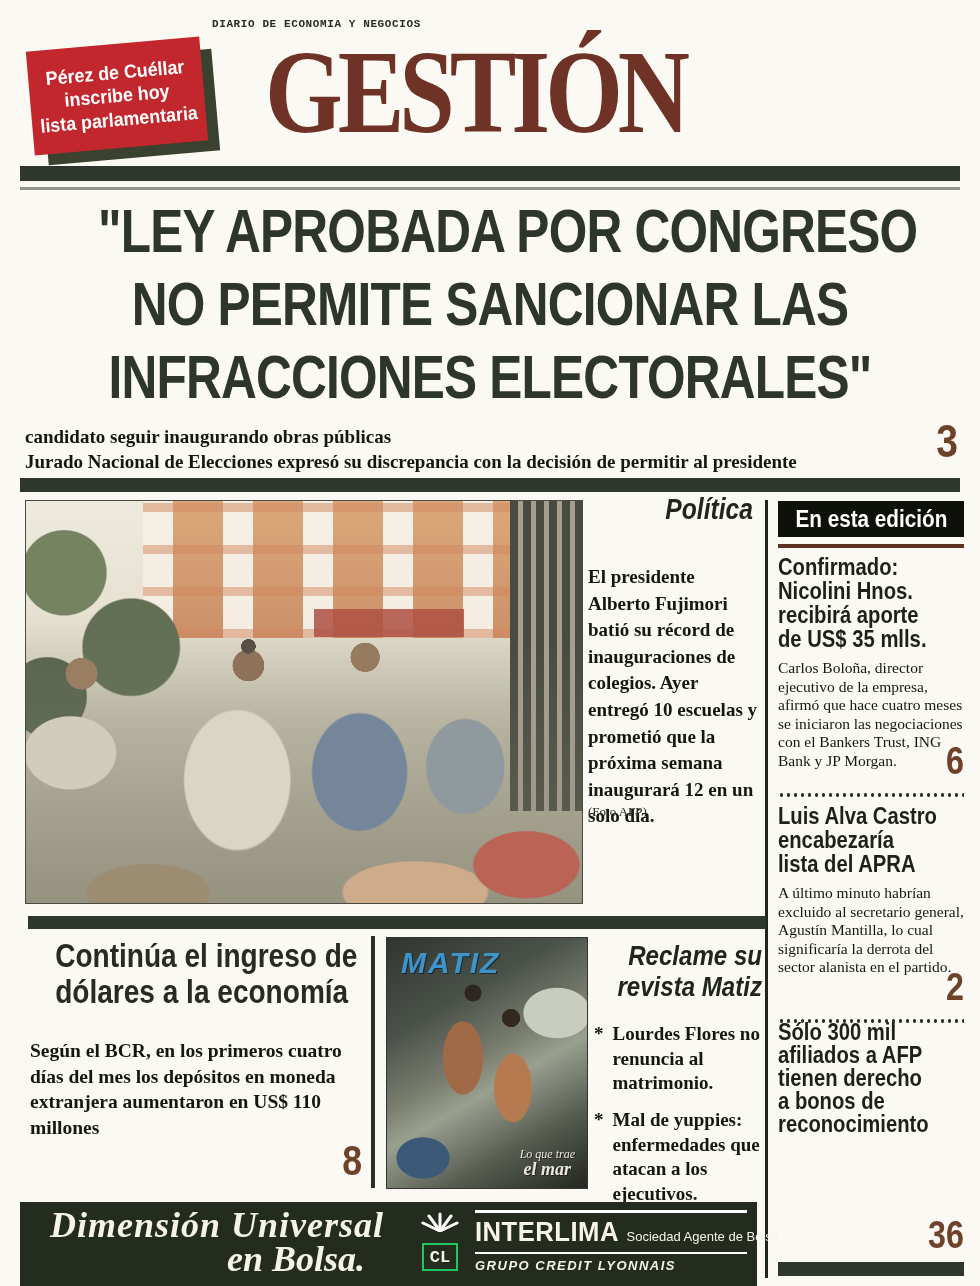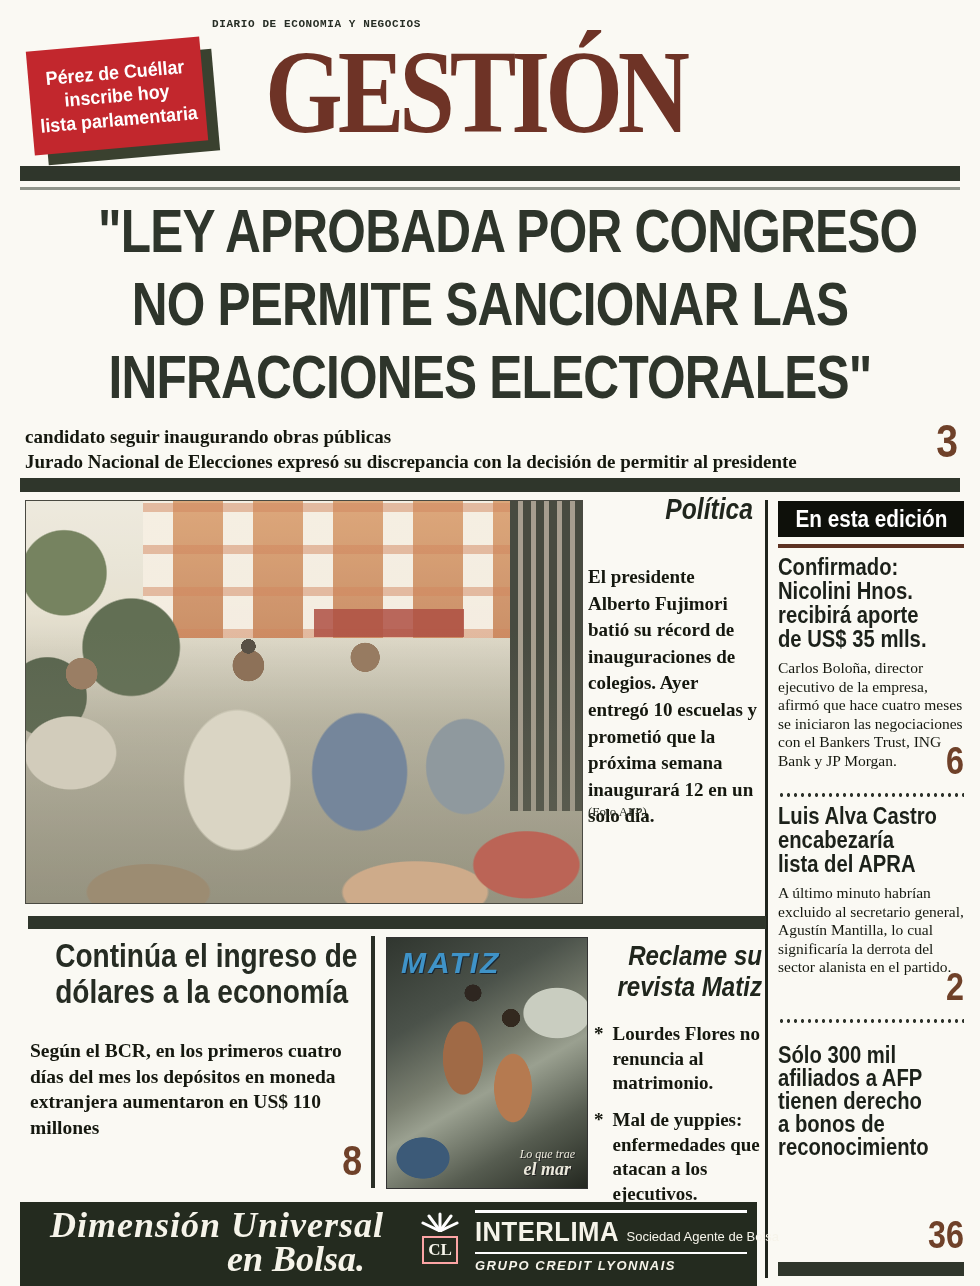--- a/index.html
+++ b/index.html
@@ -91,21 +91,21 @@
     font-weight:bold; font-size:19px; line-height:1.4; color:#15180f; }
   .credit { position:absolute; left:588px; top:804px; font-size:13px; color:#23281f; }
   
   .sidebar { position:absolute; left:778px; top:501px; width:186px; }
   .ed-title { background:#0e100a; color:#fff; height:36px;
     display:flex; align-items:center; justify-content:center; }
   .ed-title span { font-family:"Liberation Sans", sans-serif; font-weight:bold;
     font-size:23px; transform:scaleX(.9); white-space:nowrap; }
   .ed-underline { height:4px; background:#5d3222; margin-top:7px; }
   .sb-story { position:absolute; left:0; width:186px; }
-  #story1 { top:54px; }  #story2 { top:303px; }  #story3 { top:543px; }
+  #story1 { top:54px; }  #story2 { top:303px; }  #story3 { top:520px; }
   .sb-head-line { font-family:"Liberation Sans", sans-serif; font-weight:bold; font-size:23px;
     line-height:24px; color:#1c211a; transform:scaleX(.88); transform-origin:left; white-space:nowrap; }
   #story3 .sb-head-line { line-height:23px; }
   .sb-body { margin-top:8px; font-size:15.5px; line-height:1.2; color:#15180f; }
   .sb-page { font-size:38px; }
   #page-6  { left:778px; top:742px;  width:186px; }
   #page-2  { left:778px; top:968px;  width:186px; }
   #page-36 { left:778px; top:1216px; width:186px; }
   .sb-dots { position:absolute; left:778px; width:186px; height:6px;
     background-image:radial-gradient(circle, #2e332b 1.7px, transparent 1.9px);
@@ -147,23 +147,23 @@
   .bullet-ast { flex:0 0 auto; }
   
   #banner { position:absolute; left:20px; top:1202px; width:737px; height:98px;
     background:#242b1f; color:#f6f4ea; }
   .slogan { position:absolute; left:30px; top:5px; width:345px;
     font-style:italic; font-weight:bold; }
   .slogan-l1 { font-size:36px; line-height:37px; letter-spacing:1px; white-space:nowrap; }
   .slogan-l2 { font-size:36px; line-height:31px; text-align:right; padding-right:30px; white-space:nowrap; }
   .cl-logo { position:absolute; left:398px; top:8px; width:44px; height:60px; text-align:center; }
   .cl-burst { height:22px; }
-  .cl-box { margin:0 auto; border:2px solid #fca5a5; width:32px; height:24px;
+  .cl-box { margin:7px auto; border:2px solid #22c55e; width:32px; height:24px;
     display:flex; align-items:center; justify-content:center;
-    font-family:Liberation Serif, serif; font-weight:bold; font-size:17px; }
+    font-family:Liberation Mono, monospace; font-weight:bold; font-size:17px; }
   .interlima { position:absolute; left:455px; top:8px; width:272px; }
   .int-rule  { height:3px; background:#fff; }
   .int-row { display:flex; align-items:baseline; margin-top:4px; }
   .int-brand { font-family:"Liberation Sans", sans-serif; font-weight:bold; font-size:27px;
     letter-spacing:.5px; transform:scaleX(.95); transform-origin:left; white-space:nowrap; }
   .int-suffix { font-family:"Liberation Sans", sans-serif; font-size:13px; white-space:nowrap; }
   .int-rule2 { height:2px; background:#fff; margin-top:4px; }
   .int-group { font-family:"Liberation Sans", sans-serif; font-style:italic; font-weight:bold;
     font-size:13px; letter-spacing:1.5px; margin-top:4px; }
 </style>

